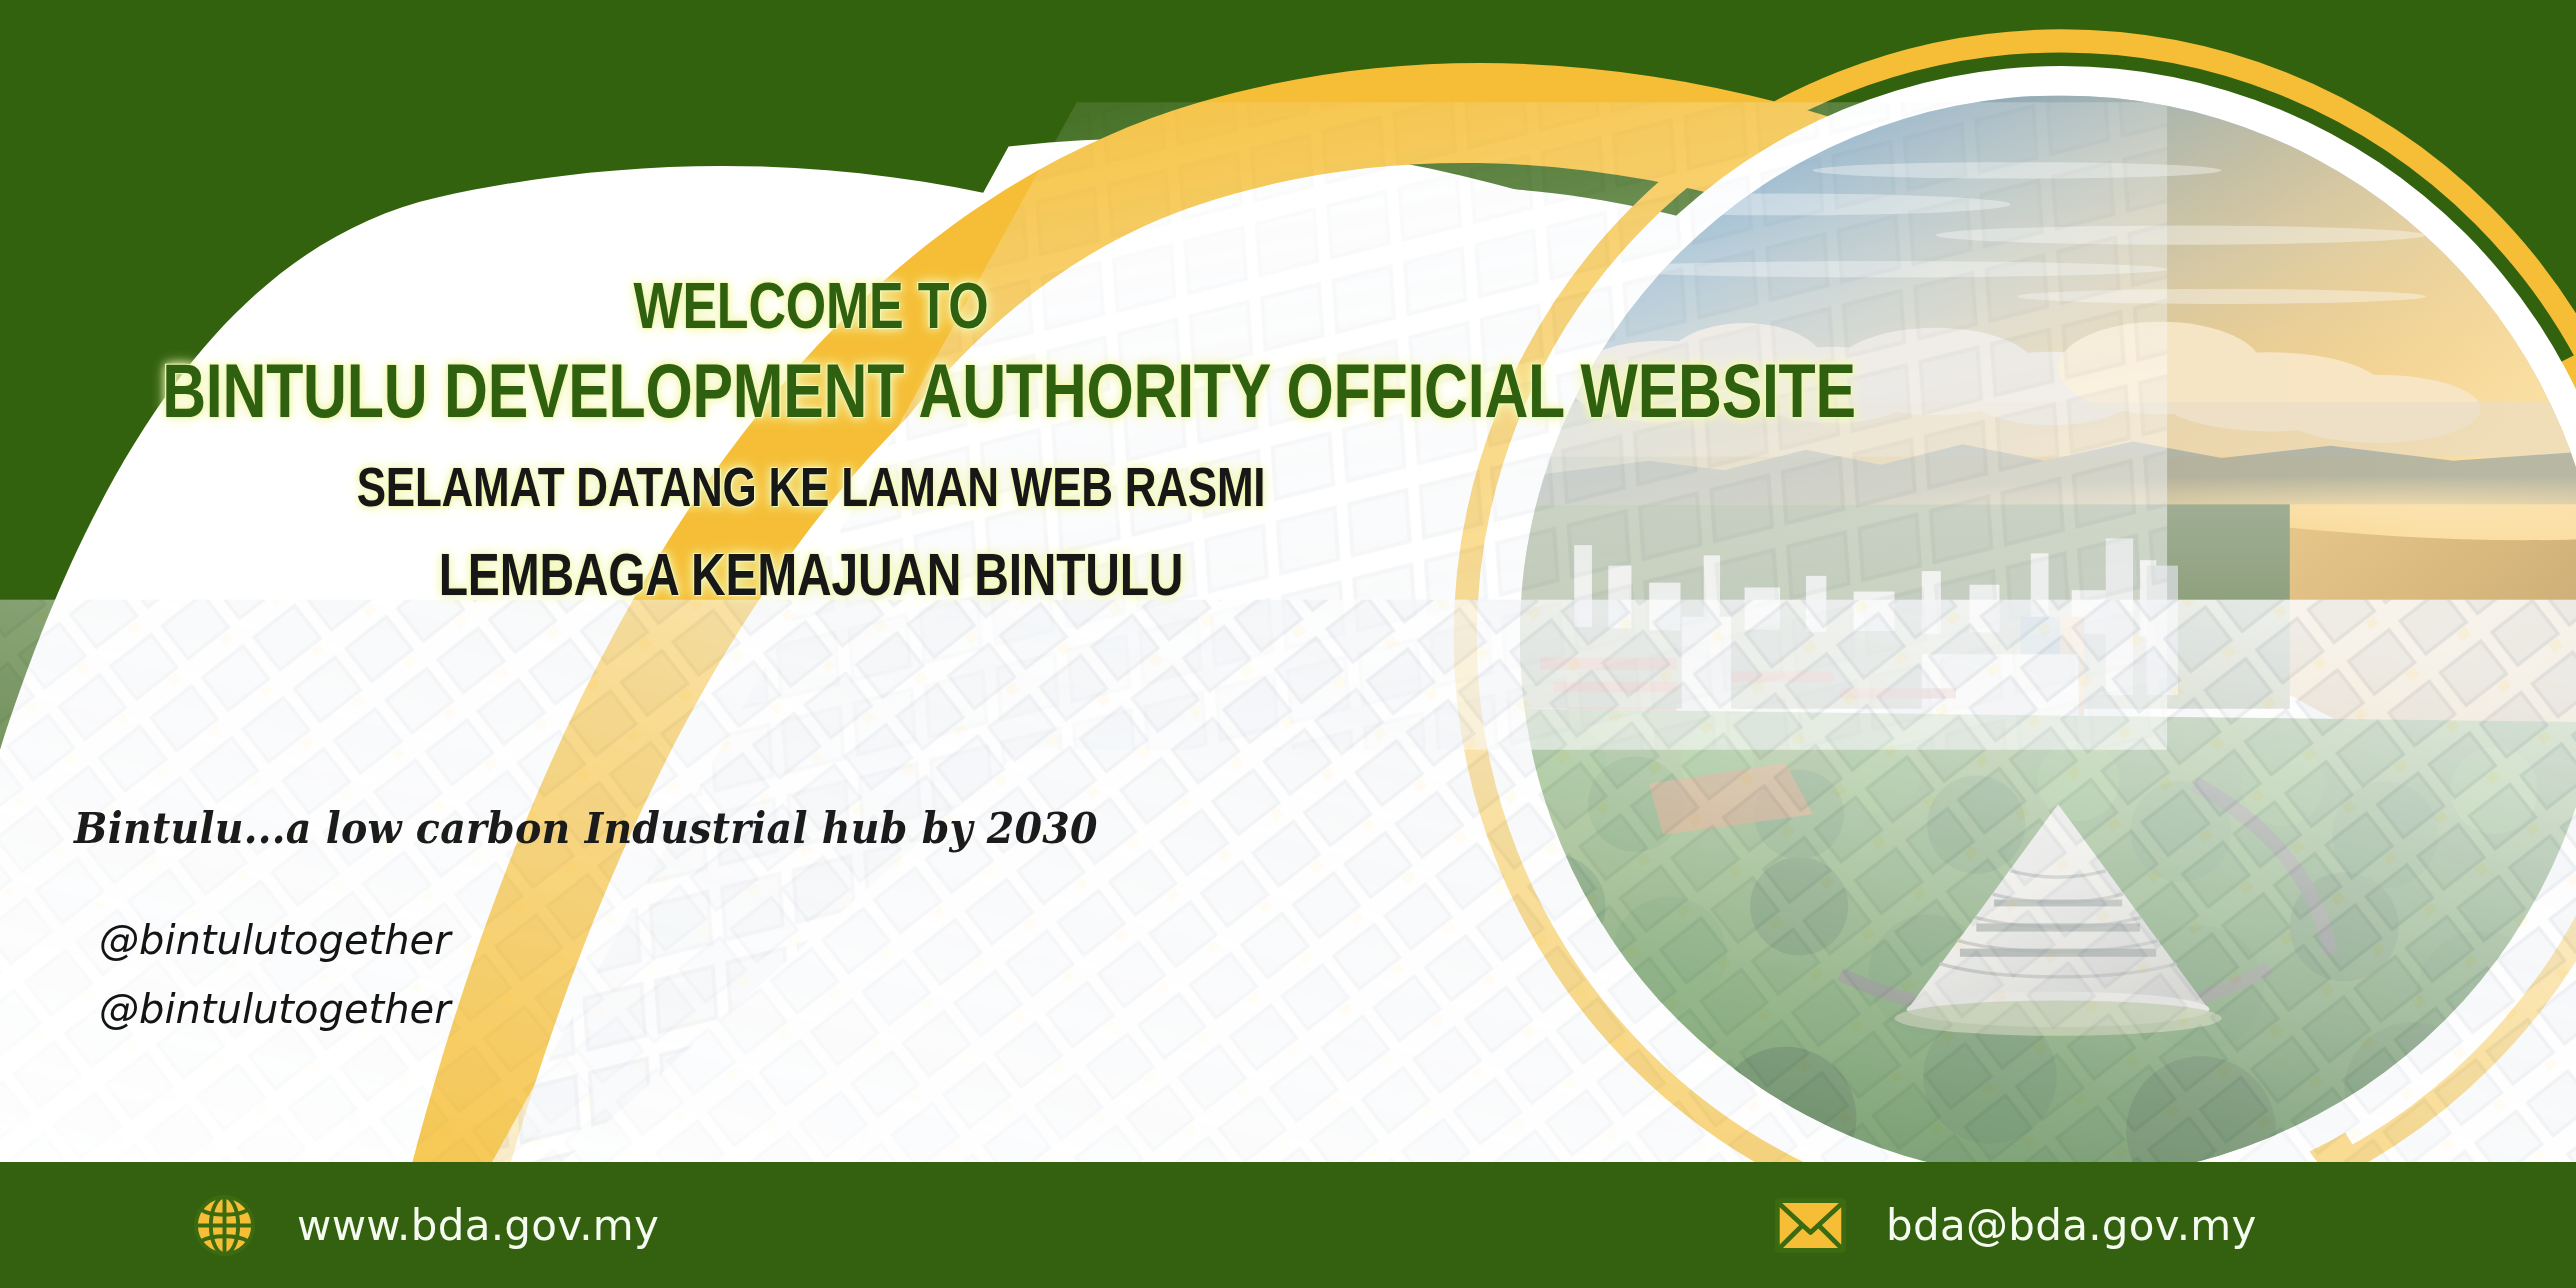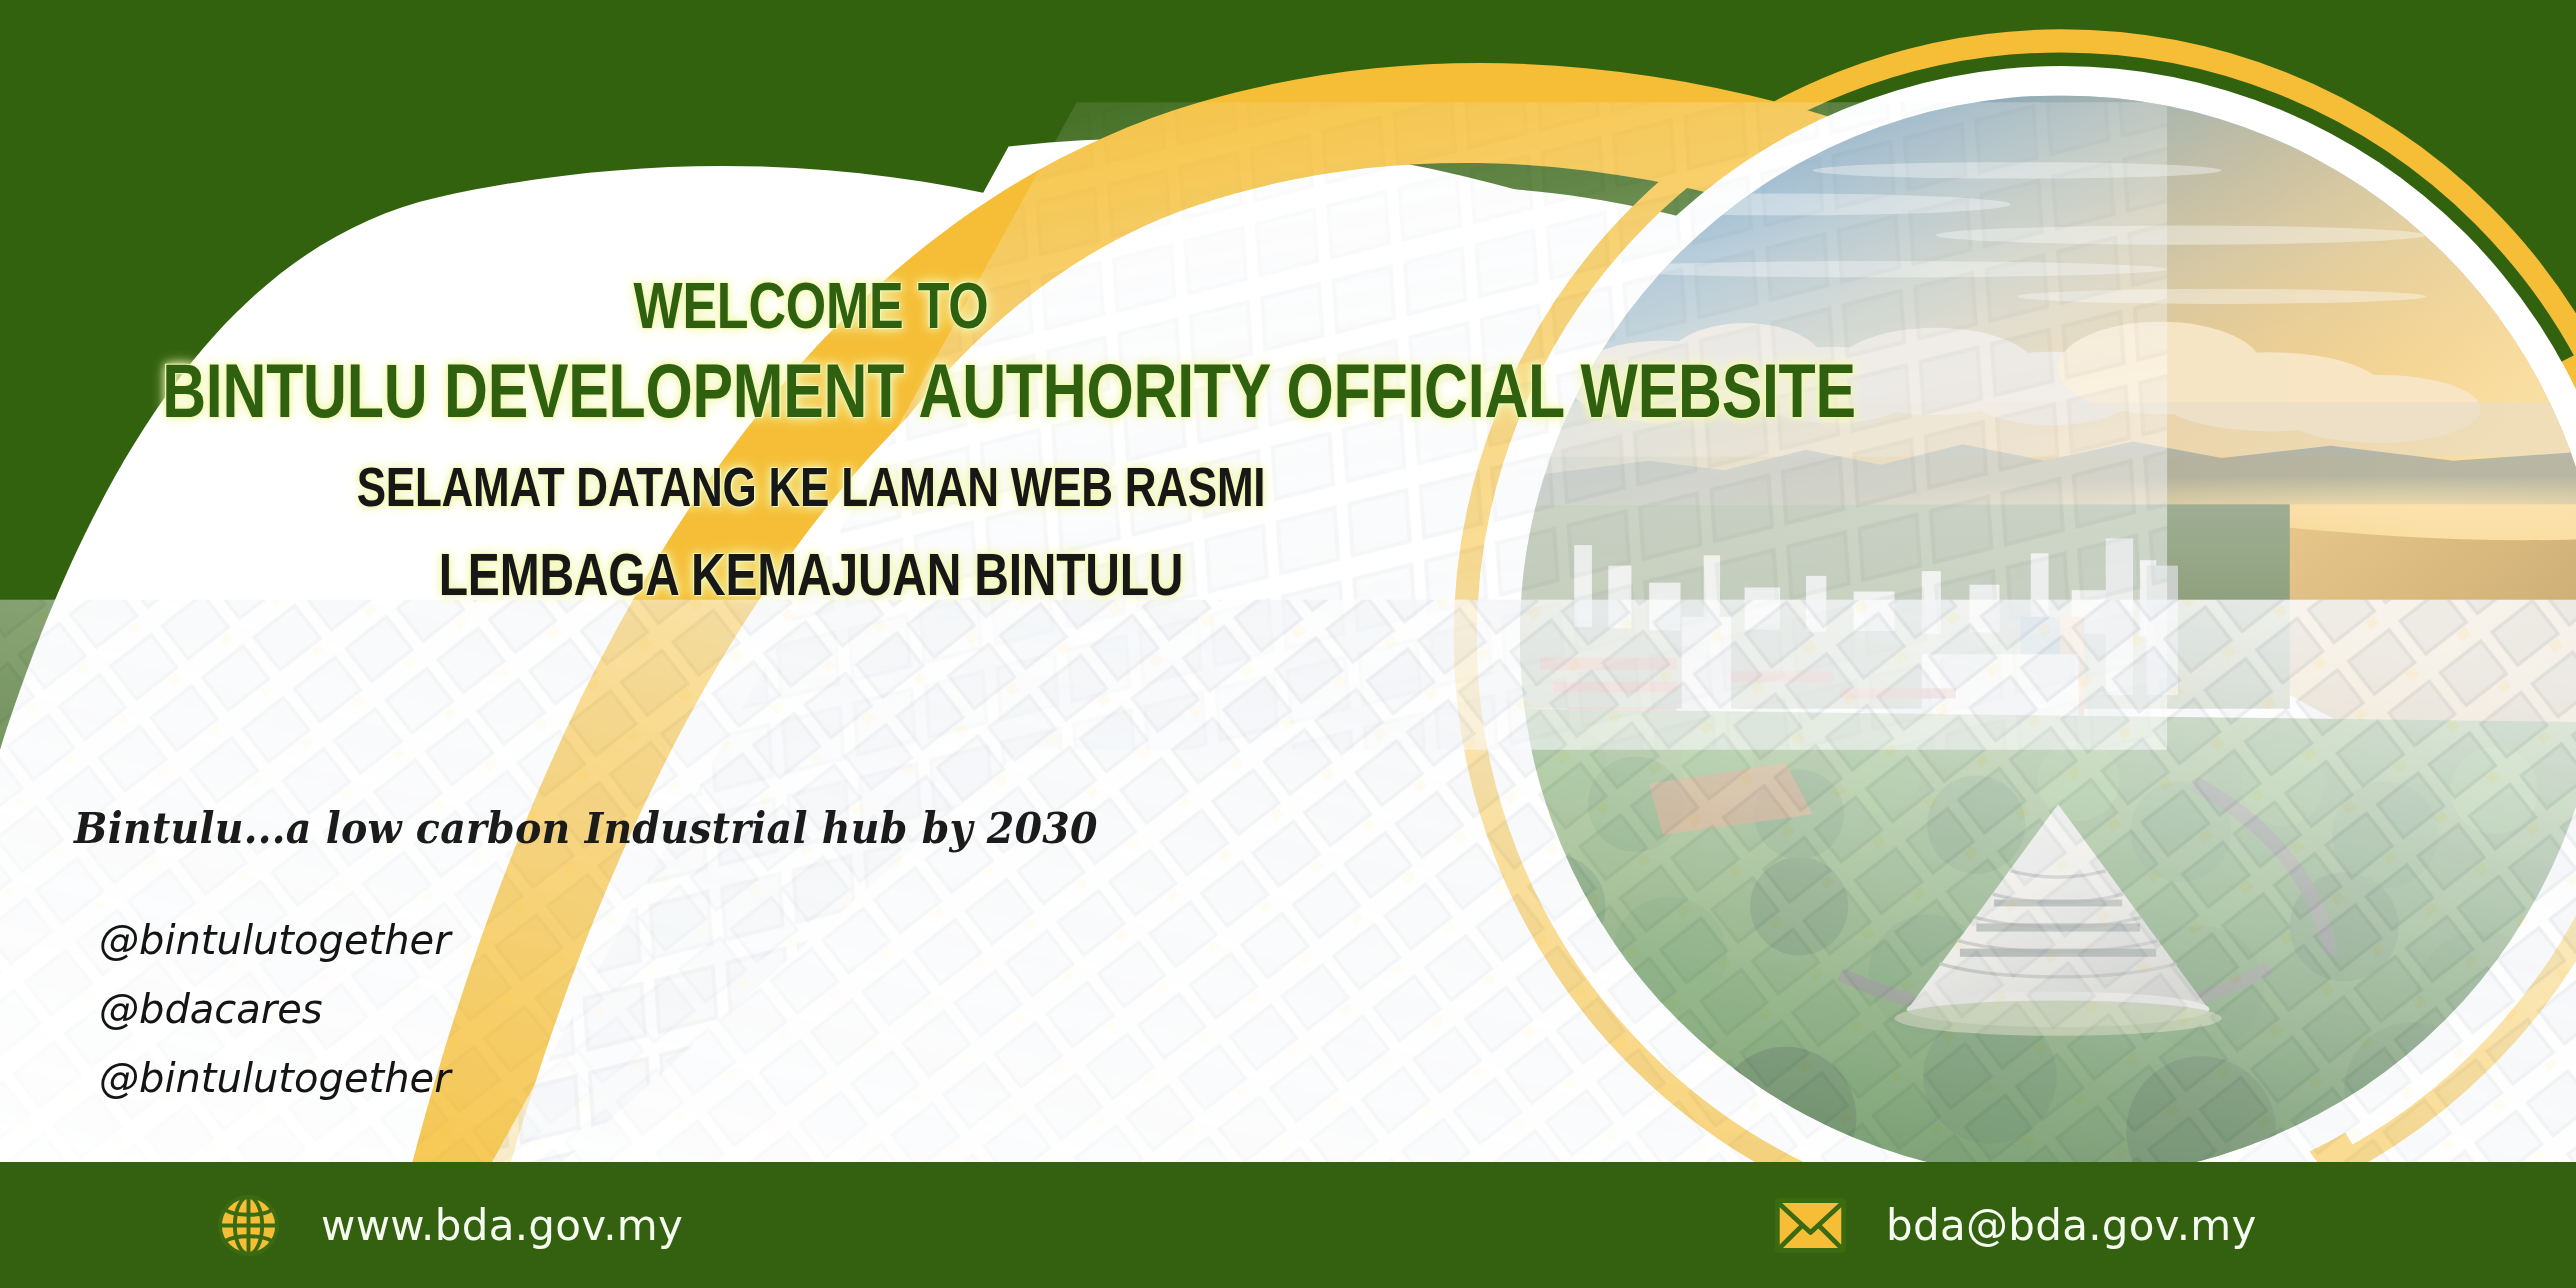--- a/index.html
+++ b/index.html
@@ -65,21 +65,21 @@
   }
   #handles div{margin:12px;padding:0;}
 
   
   #footer{
     position:absolute;left:0;bottom:0;width:2576px;height:126px;
     background:#34610F; z-index:60;
     display:flex; align-items:center;
   }
   .fitem{display:flex;align-items:center;position:absolute;}
-  #foot-web{left:216px;}
+  #foot-web{left:192px;}
   #foot-mail{left:1775px;}
   .ficon{margin-right:40px;display:block;line-height:0;}
   .ftext{
     color:#F6FBF2;
     font-family:"DejaVu Sans","Liberation Sans",sans-serif;
     font-size:42px;
     letter-spacing:0.3px;
     white-space:nowrap;
   }
 </style>
@@ -328,21 +328,20 @@
     <h1 class="hl h1a">WELCOME TO</h1>
     <h1 class="hl h1b">BINTULU DEVELOPMENT AUTHORITY OFFICIAL WEBSITE</h1>
     <h2 class="hl h2a">SELAMAT DATANG KE LAMAN WEB RASMI</h2>
     <h2 class="hl h2b">LEMBAGA KEMAJUAN BINTULU</h2>
   </div>
 
   <div id="tagline">Bintulu...a low carbon Industrial hub by 2030</div>
 
   <div id="handles">
     <div>@bintulutogether</div>
-    <div>@bdacares</div>
     <div>@bintulutogether</div>
   </div>
 
   <div id="footer">
 
     <div class="fitem" id="foot-web">
       <span class="ficon">
         <svg width="65" height="65" viewBox="0 0 100 100" xmlns="http://www.w3.org/2000/svg">
           <circle cx="50" cy="50" r="44" fill="#F5BE36"></circle>
           <g fill="none" stroke="#3C6A10" stroke-width="6">

